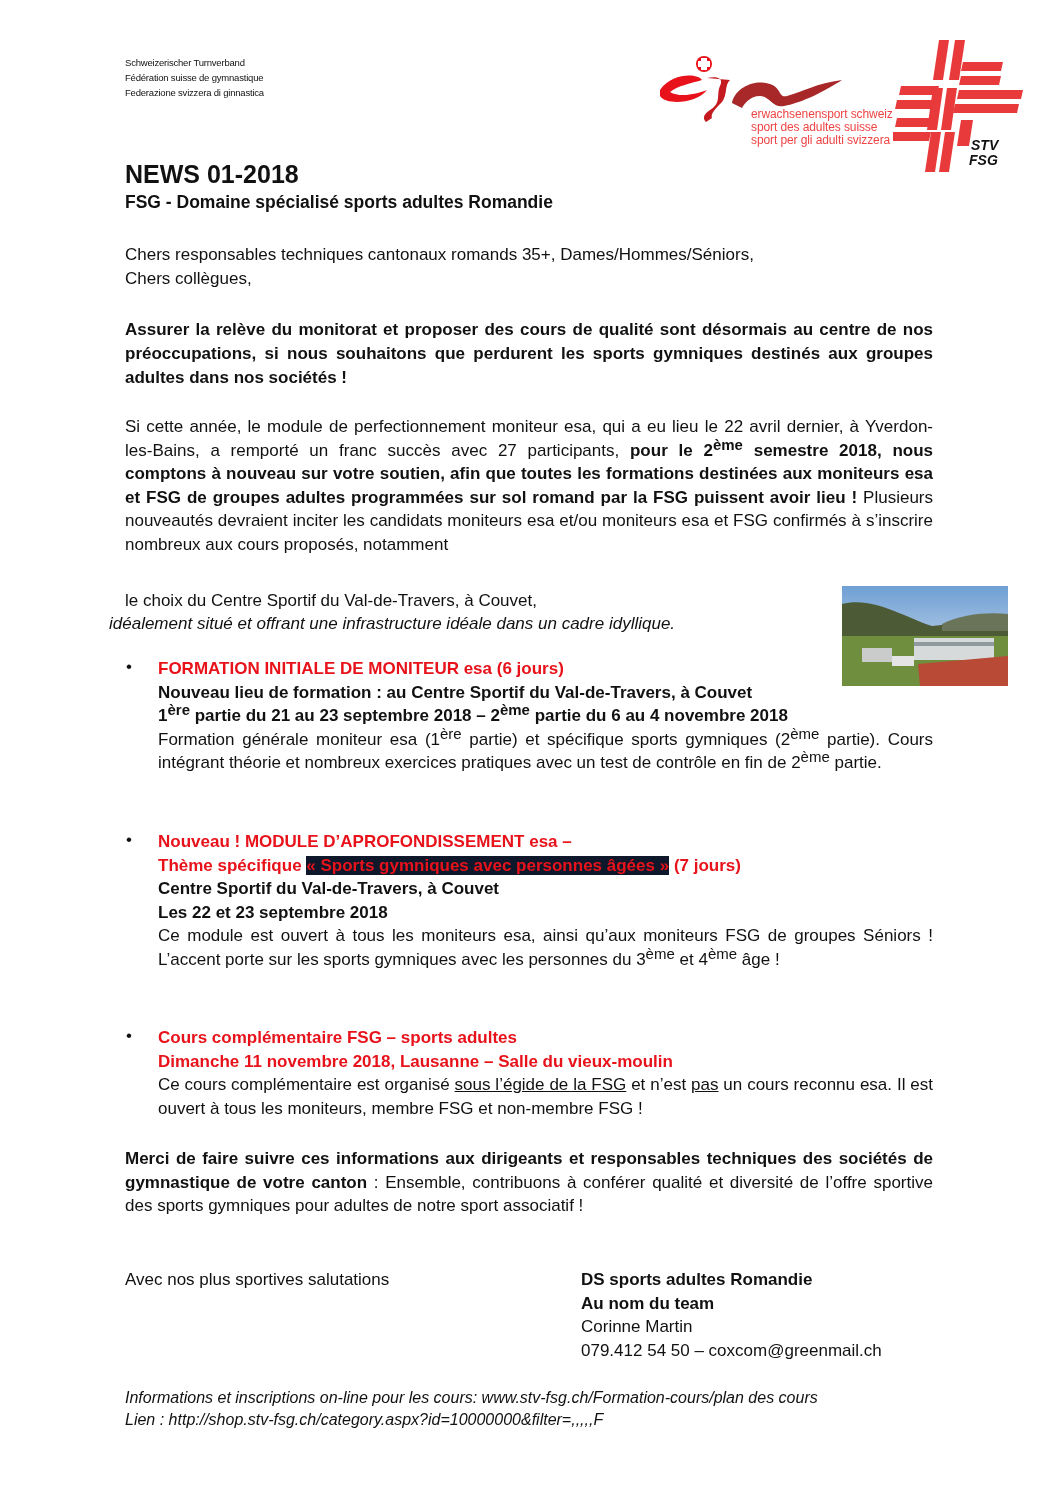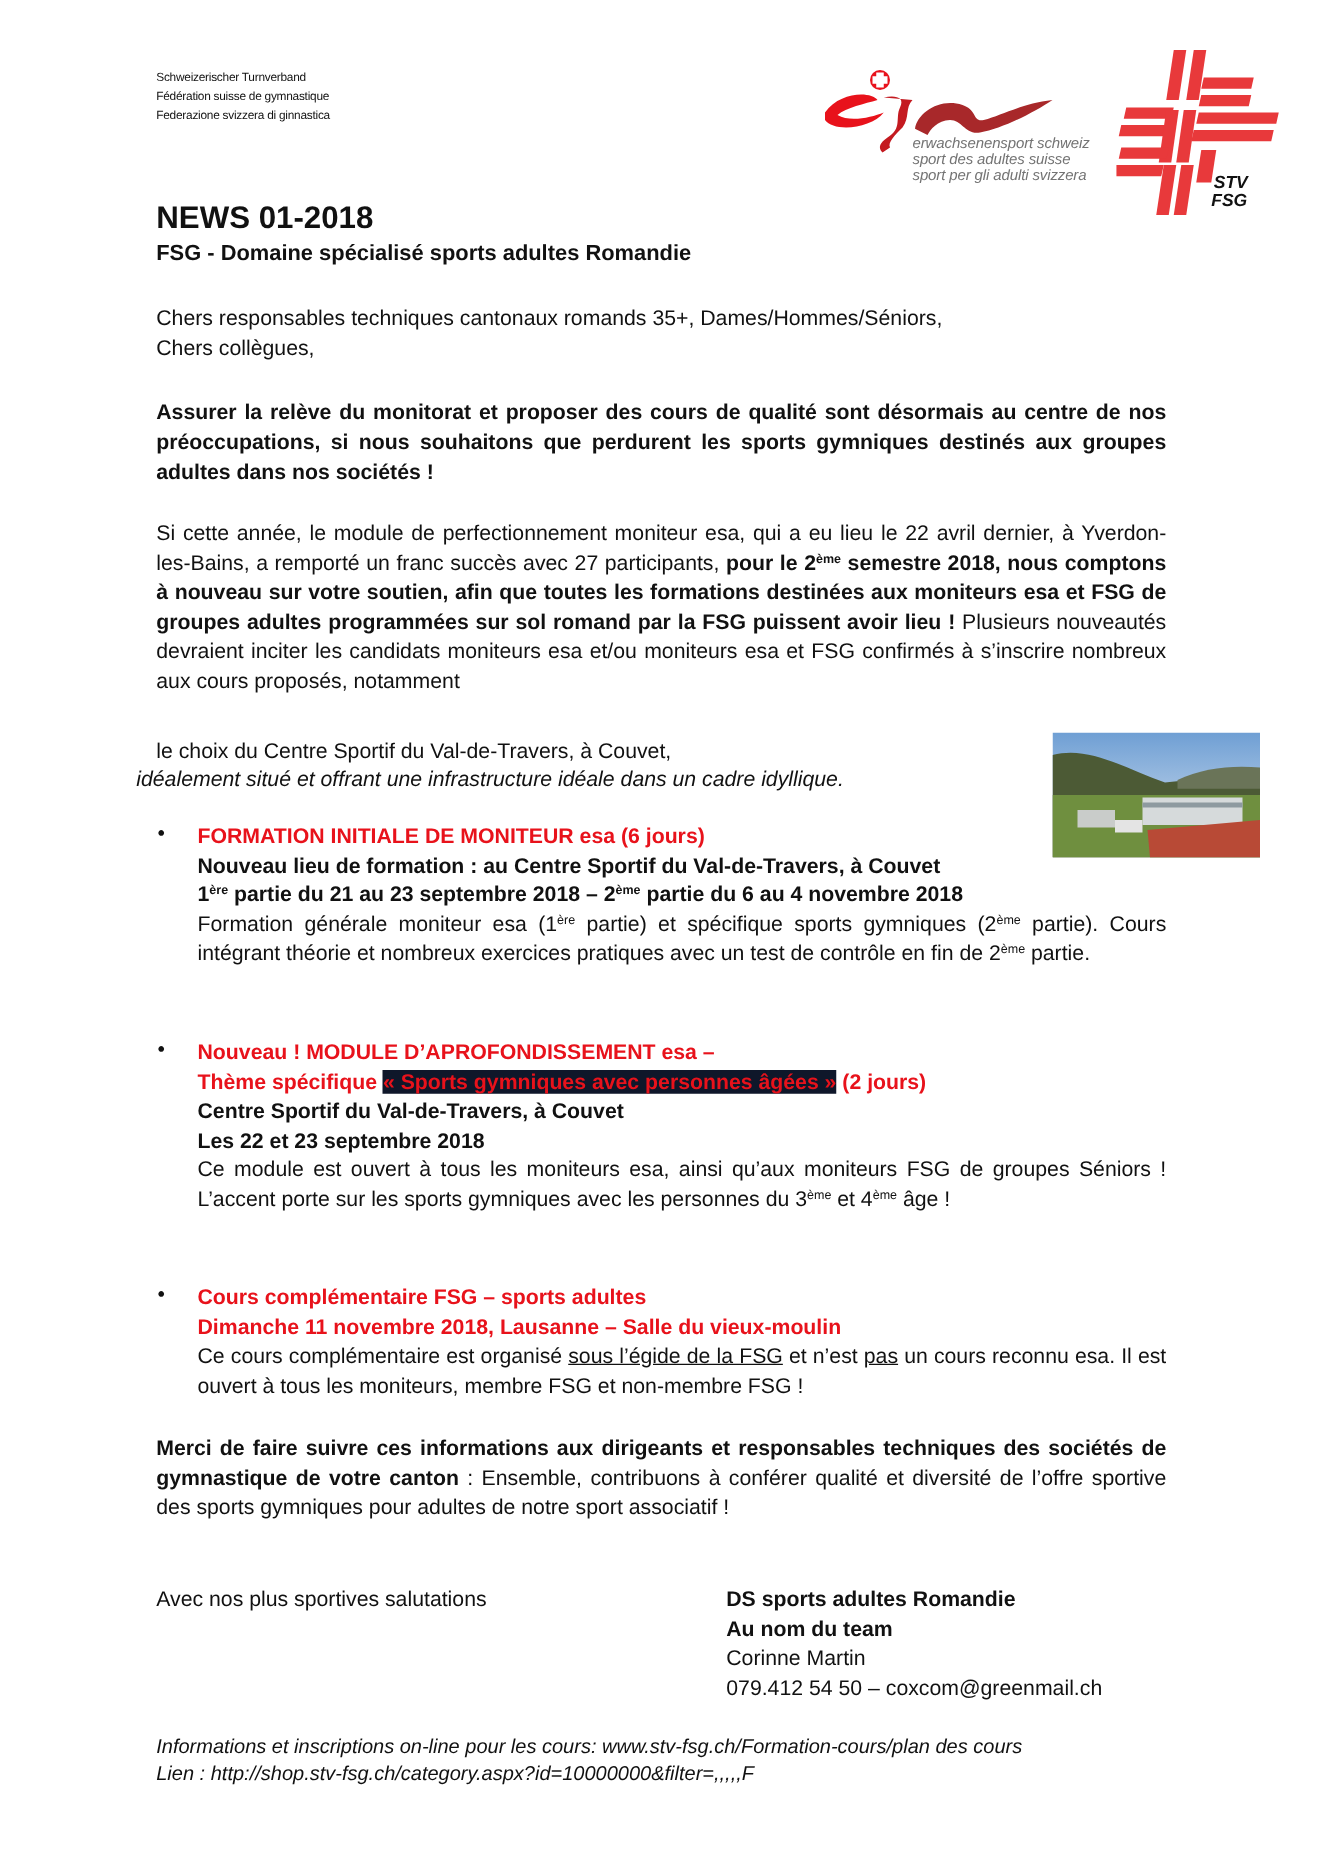--- a/index.html
+++ b/index.html
@@ -2,30 +2,30 @@
 <html><head>
 <meta charset="utf-8">
 <style>
   html, body { margin: 0; padding: 0; background: #ffffff; }
   body { width: 1058px; height: 1497px; position: relative; overflow: hidden;
          font-family: "Liberation Sans", "DejaVu Sans", sans-serif; color: #111; }
   .abs { position: absolute; }
   .org { left: 125px; top: 55px; font-size: 9.5px; line-height: 15px; color: #111; letter-spacing: -0.2px; }
   .org div { white-space: nowrap; }
   .esa-logo { left: 652px; top: 48px; width: 240px; height: 100px; }
-  .esa-text { left: 730px; top: 108px; font-size: 12px; line-height: 13px; font-style: italic; color: #737373; letter-spacing: -0.1px; }
+  .esa-text { left: 751px; top: 108px; font-size: 12px; line-height: 13px; color: #ef4444; letter-spacing: -0.1px; }
   .stv-logo { left: 893px; top: 40px; width: 132px; height: 132px; }
   .title { left: 125px; top: 160px; font-size: 25px; font-weight: bold; }
   .subtitle { left: 125px; top: 192px; font-size: 17.5px; font-weight: bold; text-align: right; }
   .txt { font-size: 17px; line-height: 23.5px; }
   .block { left: 125px; width: 808px; }
   .justify { text-align: justify; text-align-last: left; }
   .b { font-weight: bold; }
   .red { color: #e8121b; }
-  sup { font-size: 10px; line-height: 0; vertical-align: 6px; }
+  sup { font-size: 15px; line-height: 0; vertical-align: 6px; }
   .photo { left: 842px; top: 586px; width: 166px; height: 100px; }
   .bullet-item { left: 158px; width: 775px; }
   .bullet-dot { left: 126px; font-size: 17px; }
   .hl { background: #0f172a; }
   u { text-decoration: underline; }
   .sig-left { left: 125px; top: 1268px; }
   .sig-right { left: 581px; top: 1268px; }
   .footer { left: 125px; top: 1387px; font-size: 16px; line-height: 22px; font-style: italic; }
 </style>
 </head>
@@ -116,21 +116,21 @@
 <div class="abs bullet-item txt" style="top:657px;">
   <div class="b red">FORMATION INITIALE DE MONITEUR esa  (6 jours)</div>
   <div class="b">Nouveau lieu de formation : au Centre Sportif du Val-de-Travers, à Couvet</div>
   <div class="b"><span>1</span><sup>ère</sup><span> partie du 21 au 23 septembre 2018 – 2</span><sup>ème</sup><span> partie du 6 au 4 novembre 2018</span></div>
   <div class="justify"><span>Formation générale moniteur esa (1</span><sup>ère</sup><span> partie) et spécifique sports gymniques (2</span><sup>ème</sup><span> partie). Cours intégrant théorie et nombreux exercices pratiques avec un test de contrôle en fin de 2</span><sup>ème</sup><span> partie.</span></div>
 </div>
 
 <div class="abs bullet-dot" style="top:830px;">•</div>
 <div class="abs bullet-item txt" style="top:830px;">
   <div class="b red">Nouveau ! MODULE D’APROFONDISSEMENT esa –</div>
-  <div class="b red"><span>Thème spécifique </span><span class="hl">« Sports gymniques avec personnes âgées »</span><span> (2 jours)</span></div>
+  <div class="b red"><span>Thème spécifique </span><span class="hl">« Sports gymniques avec personnes âgées »</span><span> (7 jours)</span></div>
   <div class="b">Centre Sportif du Val-de-Travers, à Couvet</div>
   <div class="b">Les 22 et 23 septembre 2018</div>
   <div class="justify"><span>Ce module est ouvert à tous les moniteurs esa, ainsi qu’aux moniteurs FSG de groupes Séniors ! L’accent porte sur les sports gymniques avec les personnes du 3</span><sup>ème</sup><span> et 4</span><sup>ème</sup><span> âge !</span></div>
 </div>
 
 <div class="abs bullet-dot" style="top:1026px;">•</div>
 <div class="abs bullet-item txt" style="top:1026px;">
   <div class="b red">Cours complémentaire FSG – sports adultes</div>
   <div class="b red">Dimanche 11 novembre 2018, Lausanne – Salle du vieux-moulin</div>
   <div class="justify"><span>Ce cours complémentaire est organisé </span><u>sous l’égide de la FSG</u><span> et n’est </span><u>pas</u><span> un cours reconnu esa. Il est ouvert à tous les moniteurs, membre FSG et non-membre FSG !</span></div>

